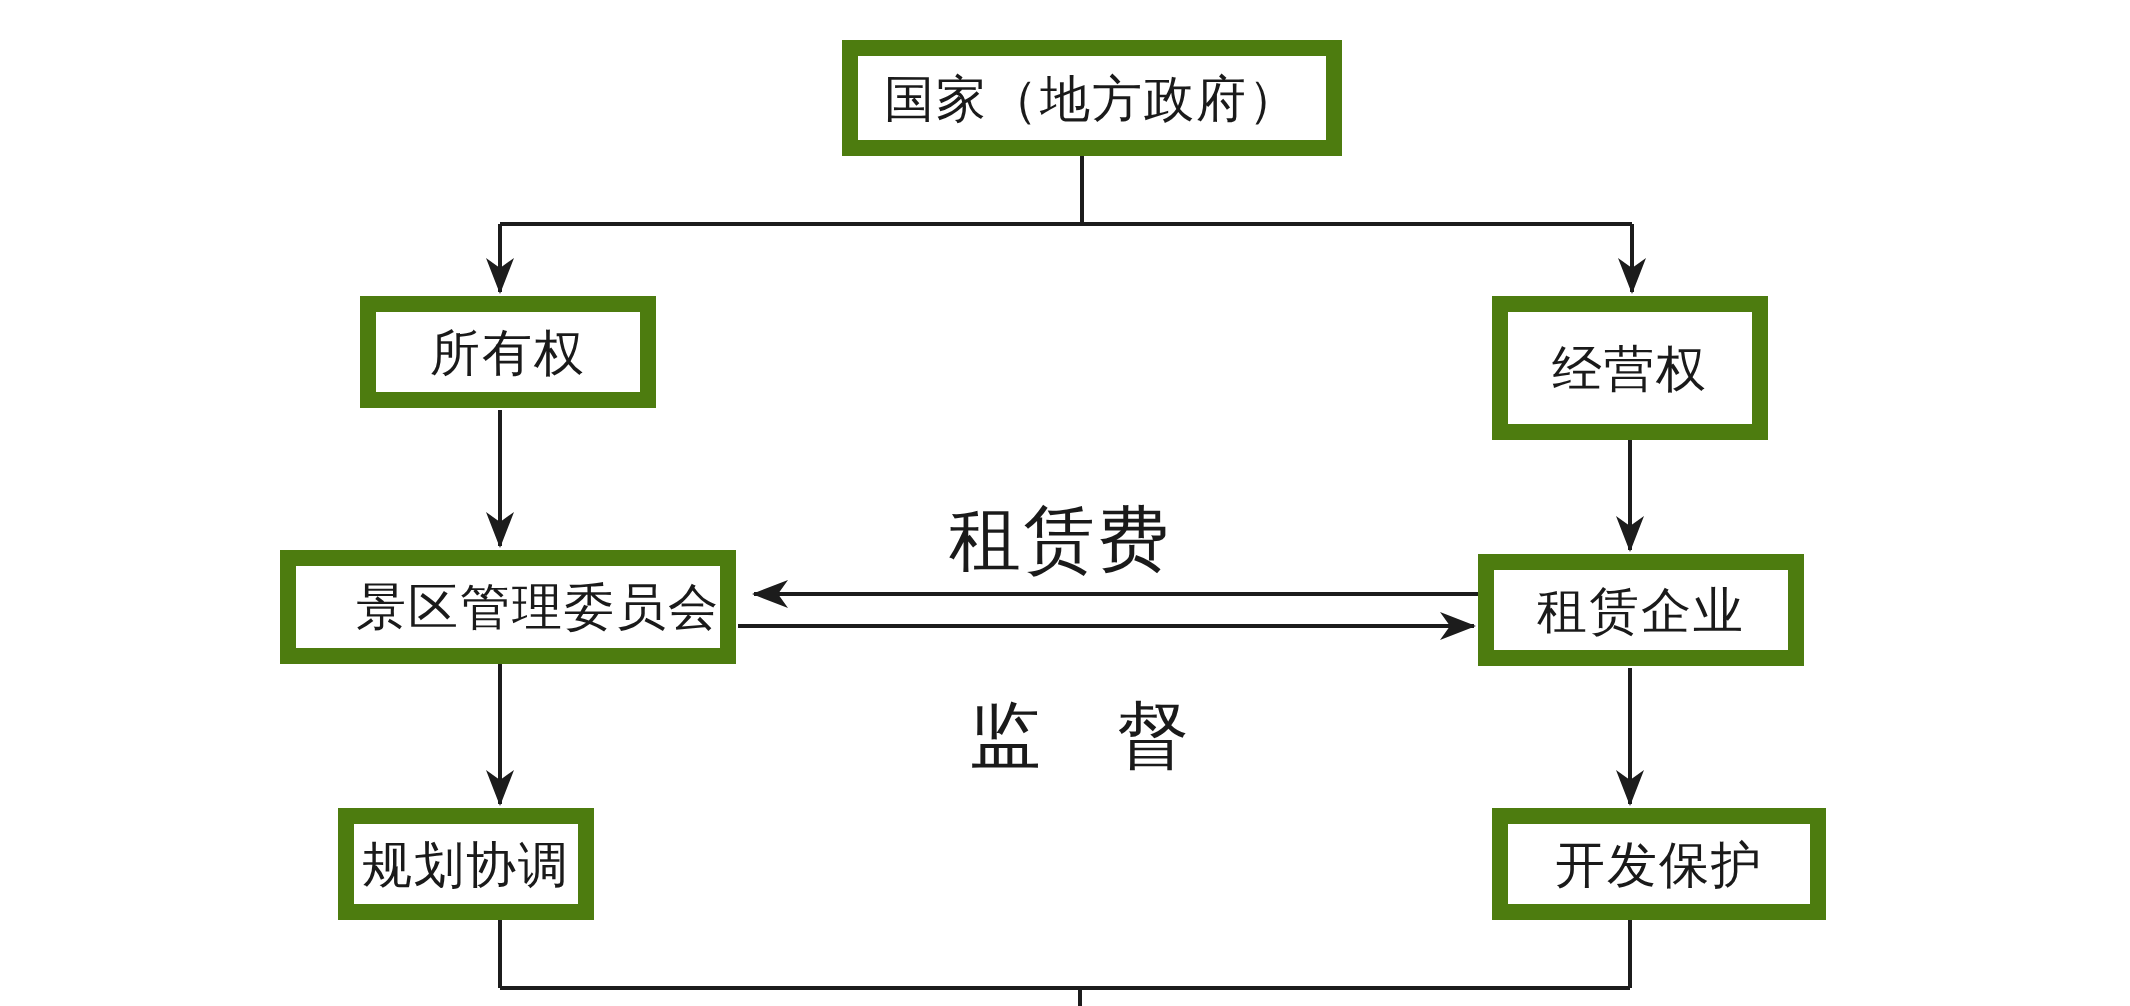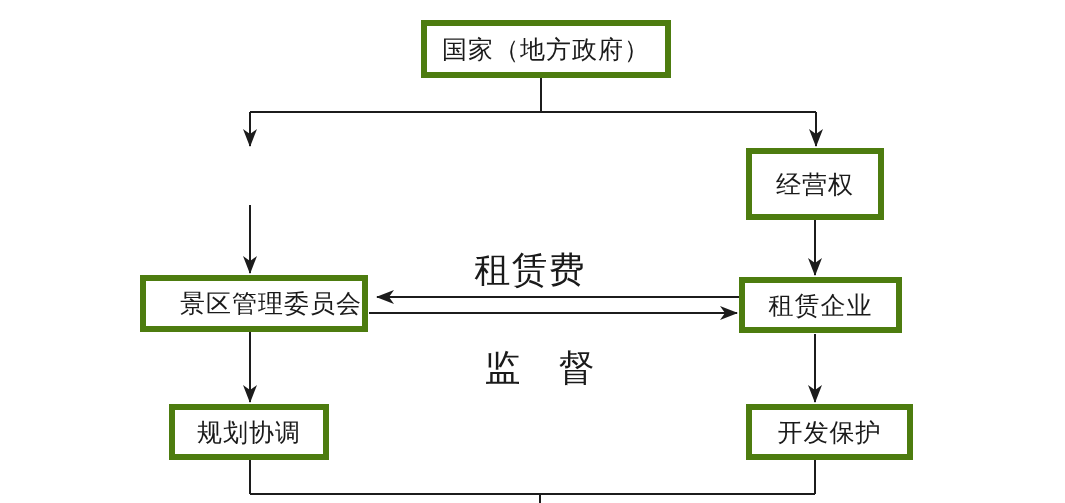--- a/index.html
+++ b/index.html
@@ -18,21 +18,21 @@
   }
   #wires {
     position: absolute;
     left: 0;
     top: 0;
     z-index: 0;
   }
   .node {
     position: absolute;
     box-sizing: border-box;
-    border: 6px solid #4d7c0f;
+    border: 8px solid #4d7c0f;
     background: #ffffff;
     display: flex;
     align-items: center;
     justify-content: center;
     z-index: 1;
     font-size: 25px;
     letter-spacing: 1px;
     white-space: nowrap;
   }
   .edge-label {
@@ -42,21 +42,21 @@
     letter-spacing: 1px;
     text-align: center;
     white-space: pre;
   }
   
   #node-government        { left: 421px; top: 20px;  width: 250px; height: 58px; }
   #node-ownership         { left: 180px; top: 148px; width: 148px; height: 56px; }
   #node-operation-right   { left: 746px; top: 148px; width: 138px; height: 72px; }
   #node-committee         { left: 140px; top: 275px; width: 228px; height: 57px; justify-content: flex-end; }
   #node-lease-enterprise  { left: 739px; top: 277px; width: 163px; height: 56px; }
-  #node-planning          { left: 169px; top: 404px; width: 160px; height: 56px; font-family: Liberation Mono, monospace; }
+  #node-planning          { left: 169px; top: 404px; width: 128px; height: 56px; font-family: Liberation Mono, monospace; }
   #node-development       { left: 746px; top: 404px; width: 167px; height: 56px; }
   #label-lease-fee        { left: 440px; top: 246px; width: 180px; }
   #label-supervision      { left: 450px; top: 344px; width: 180px; }
 </style>
 </head>
 <body>
 
 <div id="canvas">
 
   <svg id="wires" width="1065" height="503" viewBox="0 0 1065 503">
@@ -80,20 +80,23 @@
       <path d="M815,460 L815,494"></path>
       <path d="M250,494 L815,494"></path>
       <path d="M540,494 L540,503"></path>
     </g>
   </svg>
 
   <div class="node" id="node-government">
     <span>国家（地方政府）</span>
   </div>
 
+  <div class="node" id="node-ownership">
+    <span>所有权</span>
+  </div>
 
   <div class="node" id="node-operation-right">
     <span>经营权</span>
   </div>
 
   <div class="node" id="node-committee">
     <span>景区管理委员会</span>
   </div>
 
   <div class="node" id="node-lease-enterprise">

